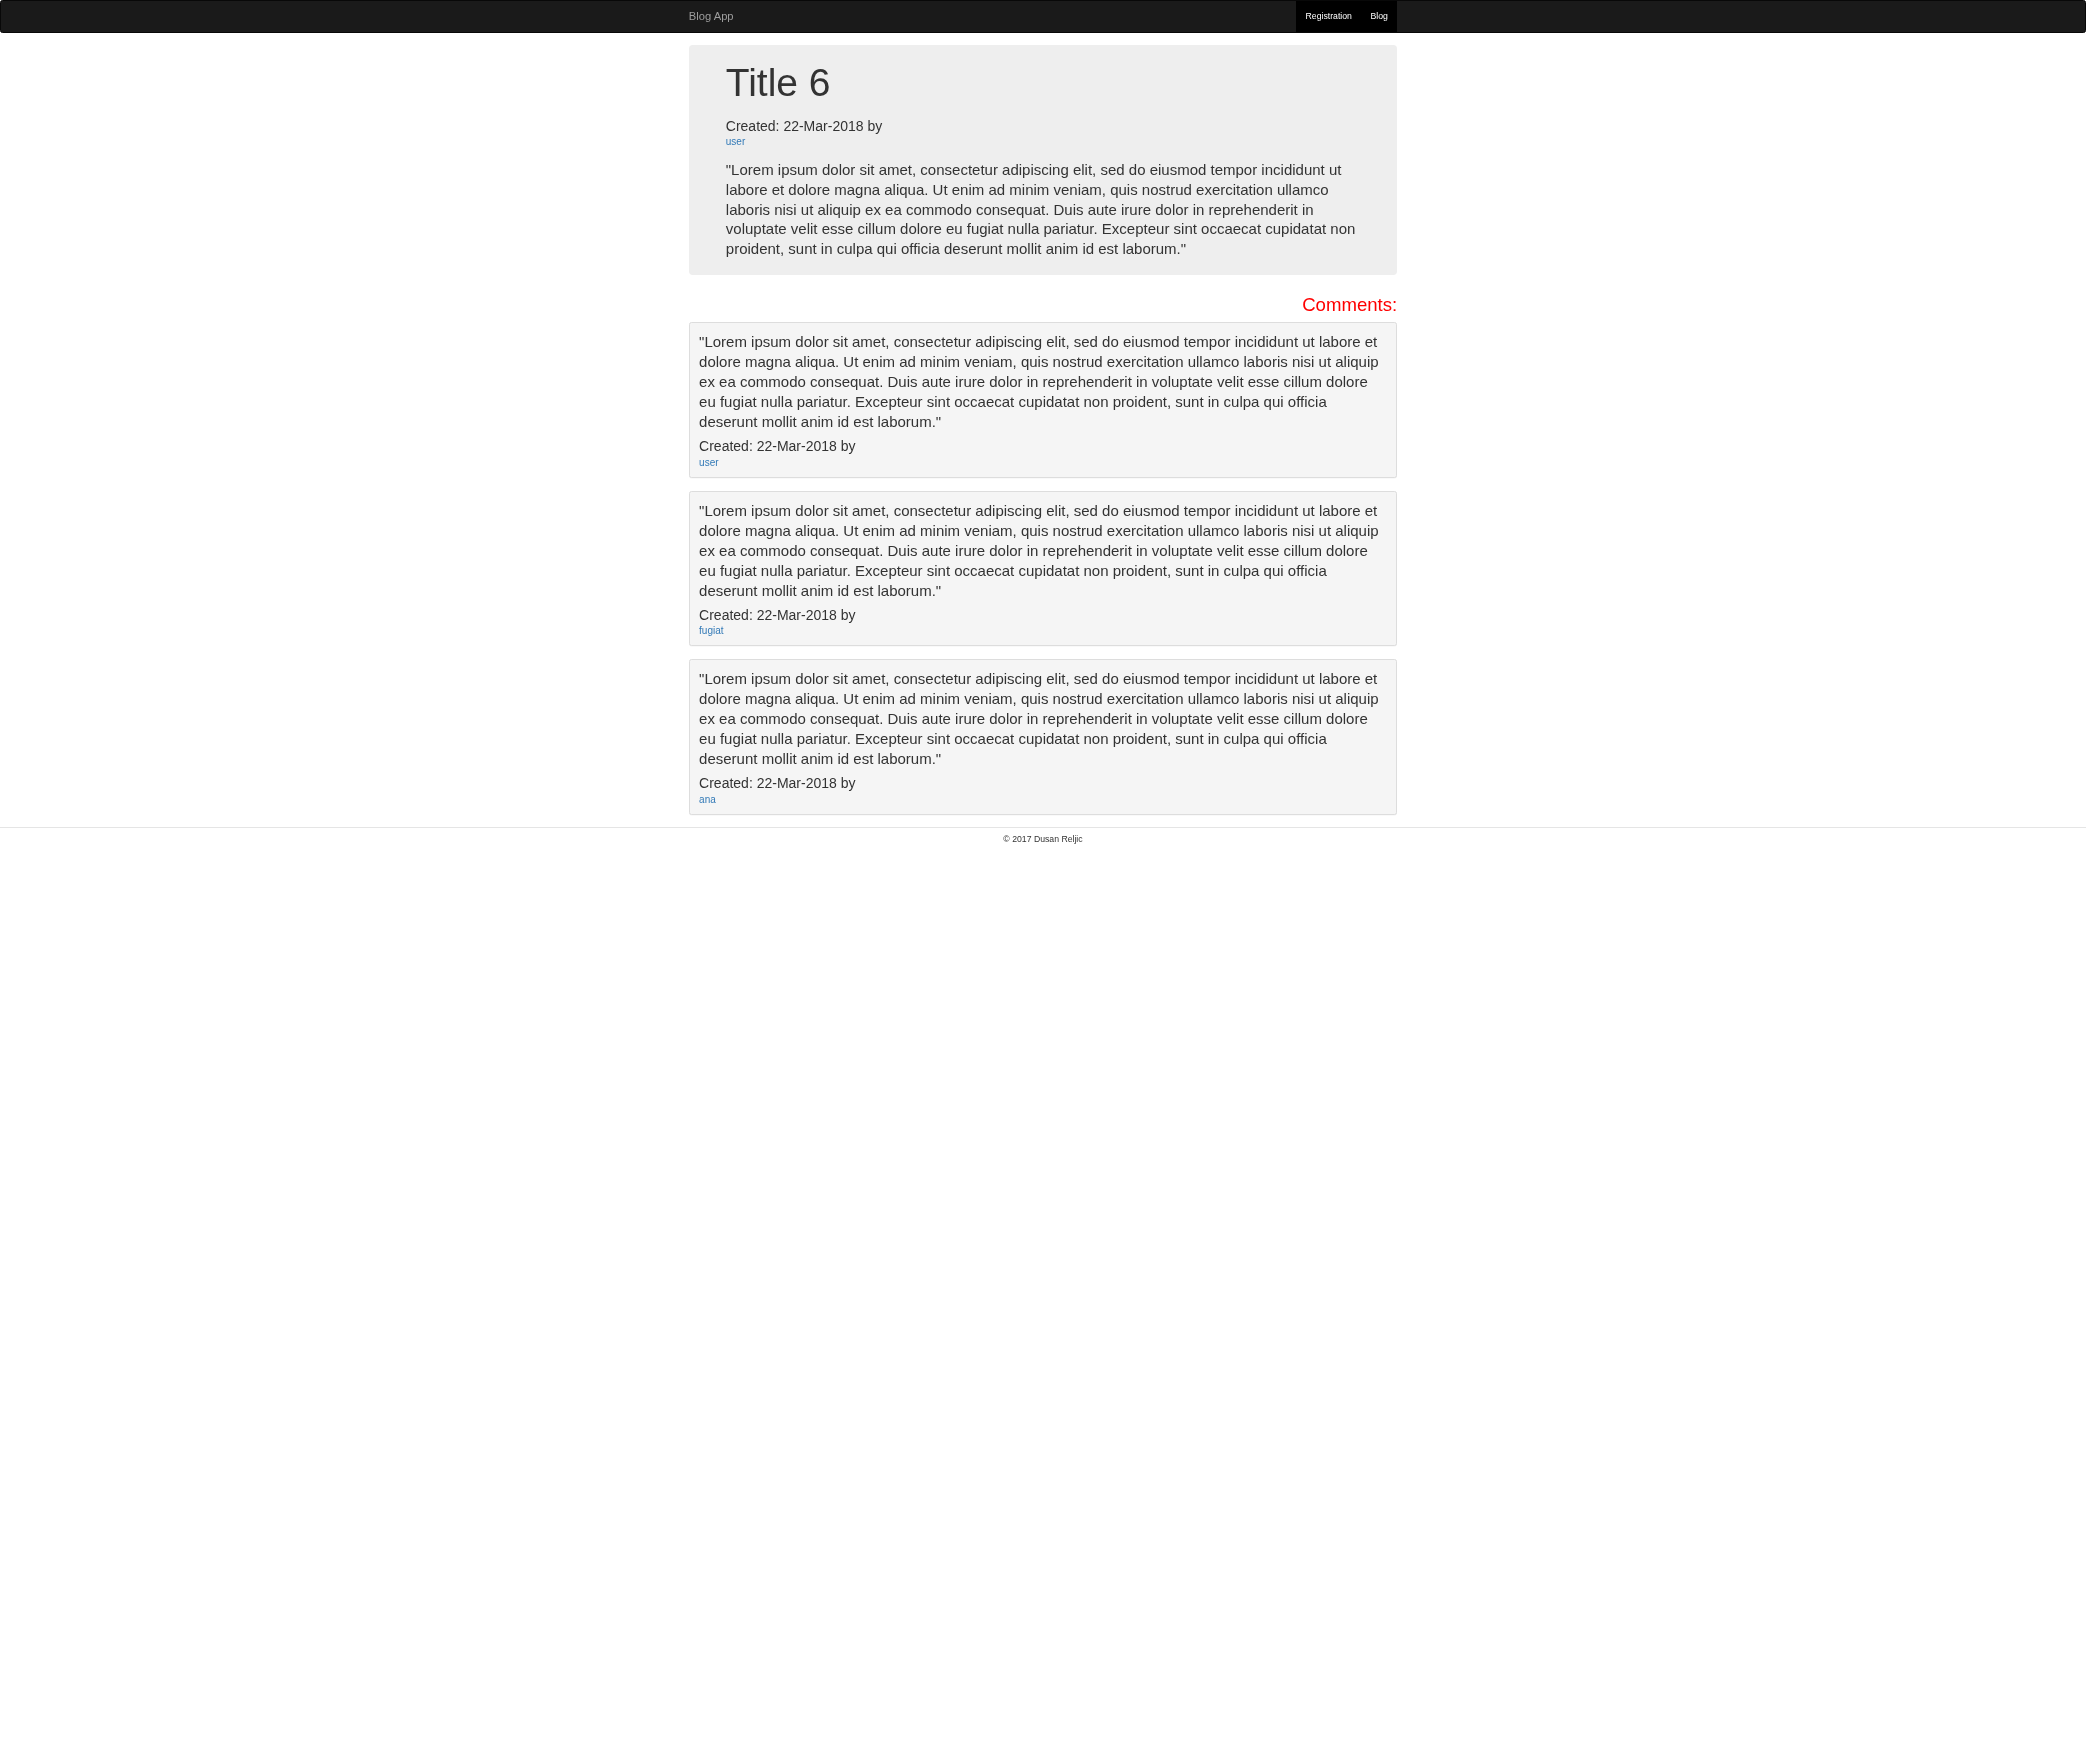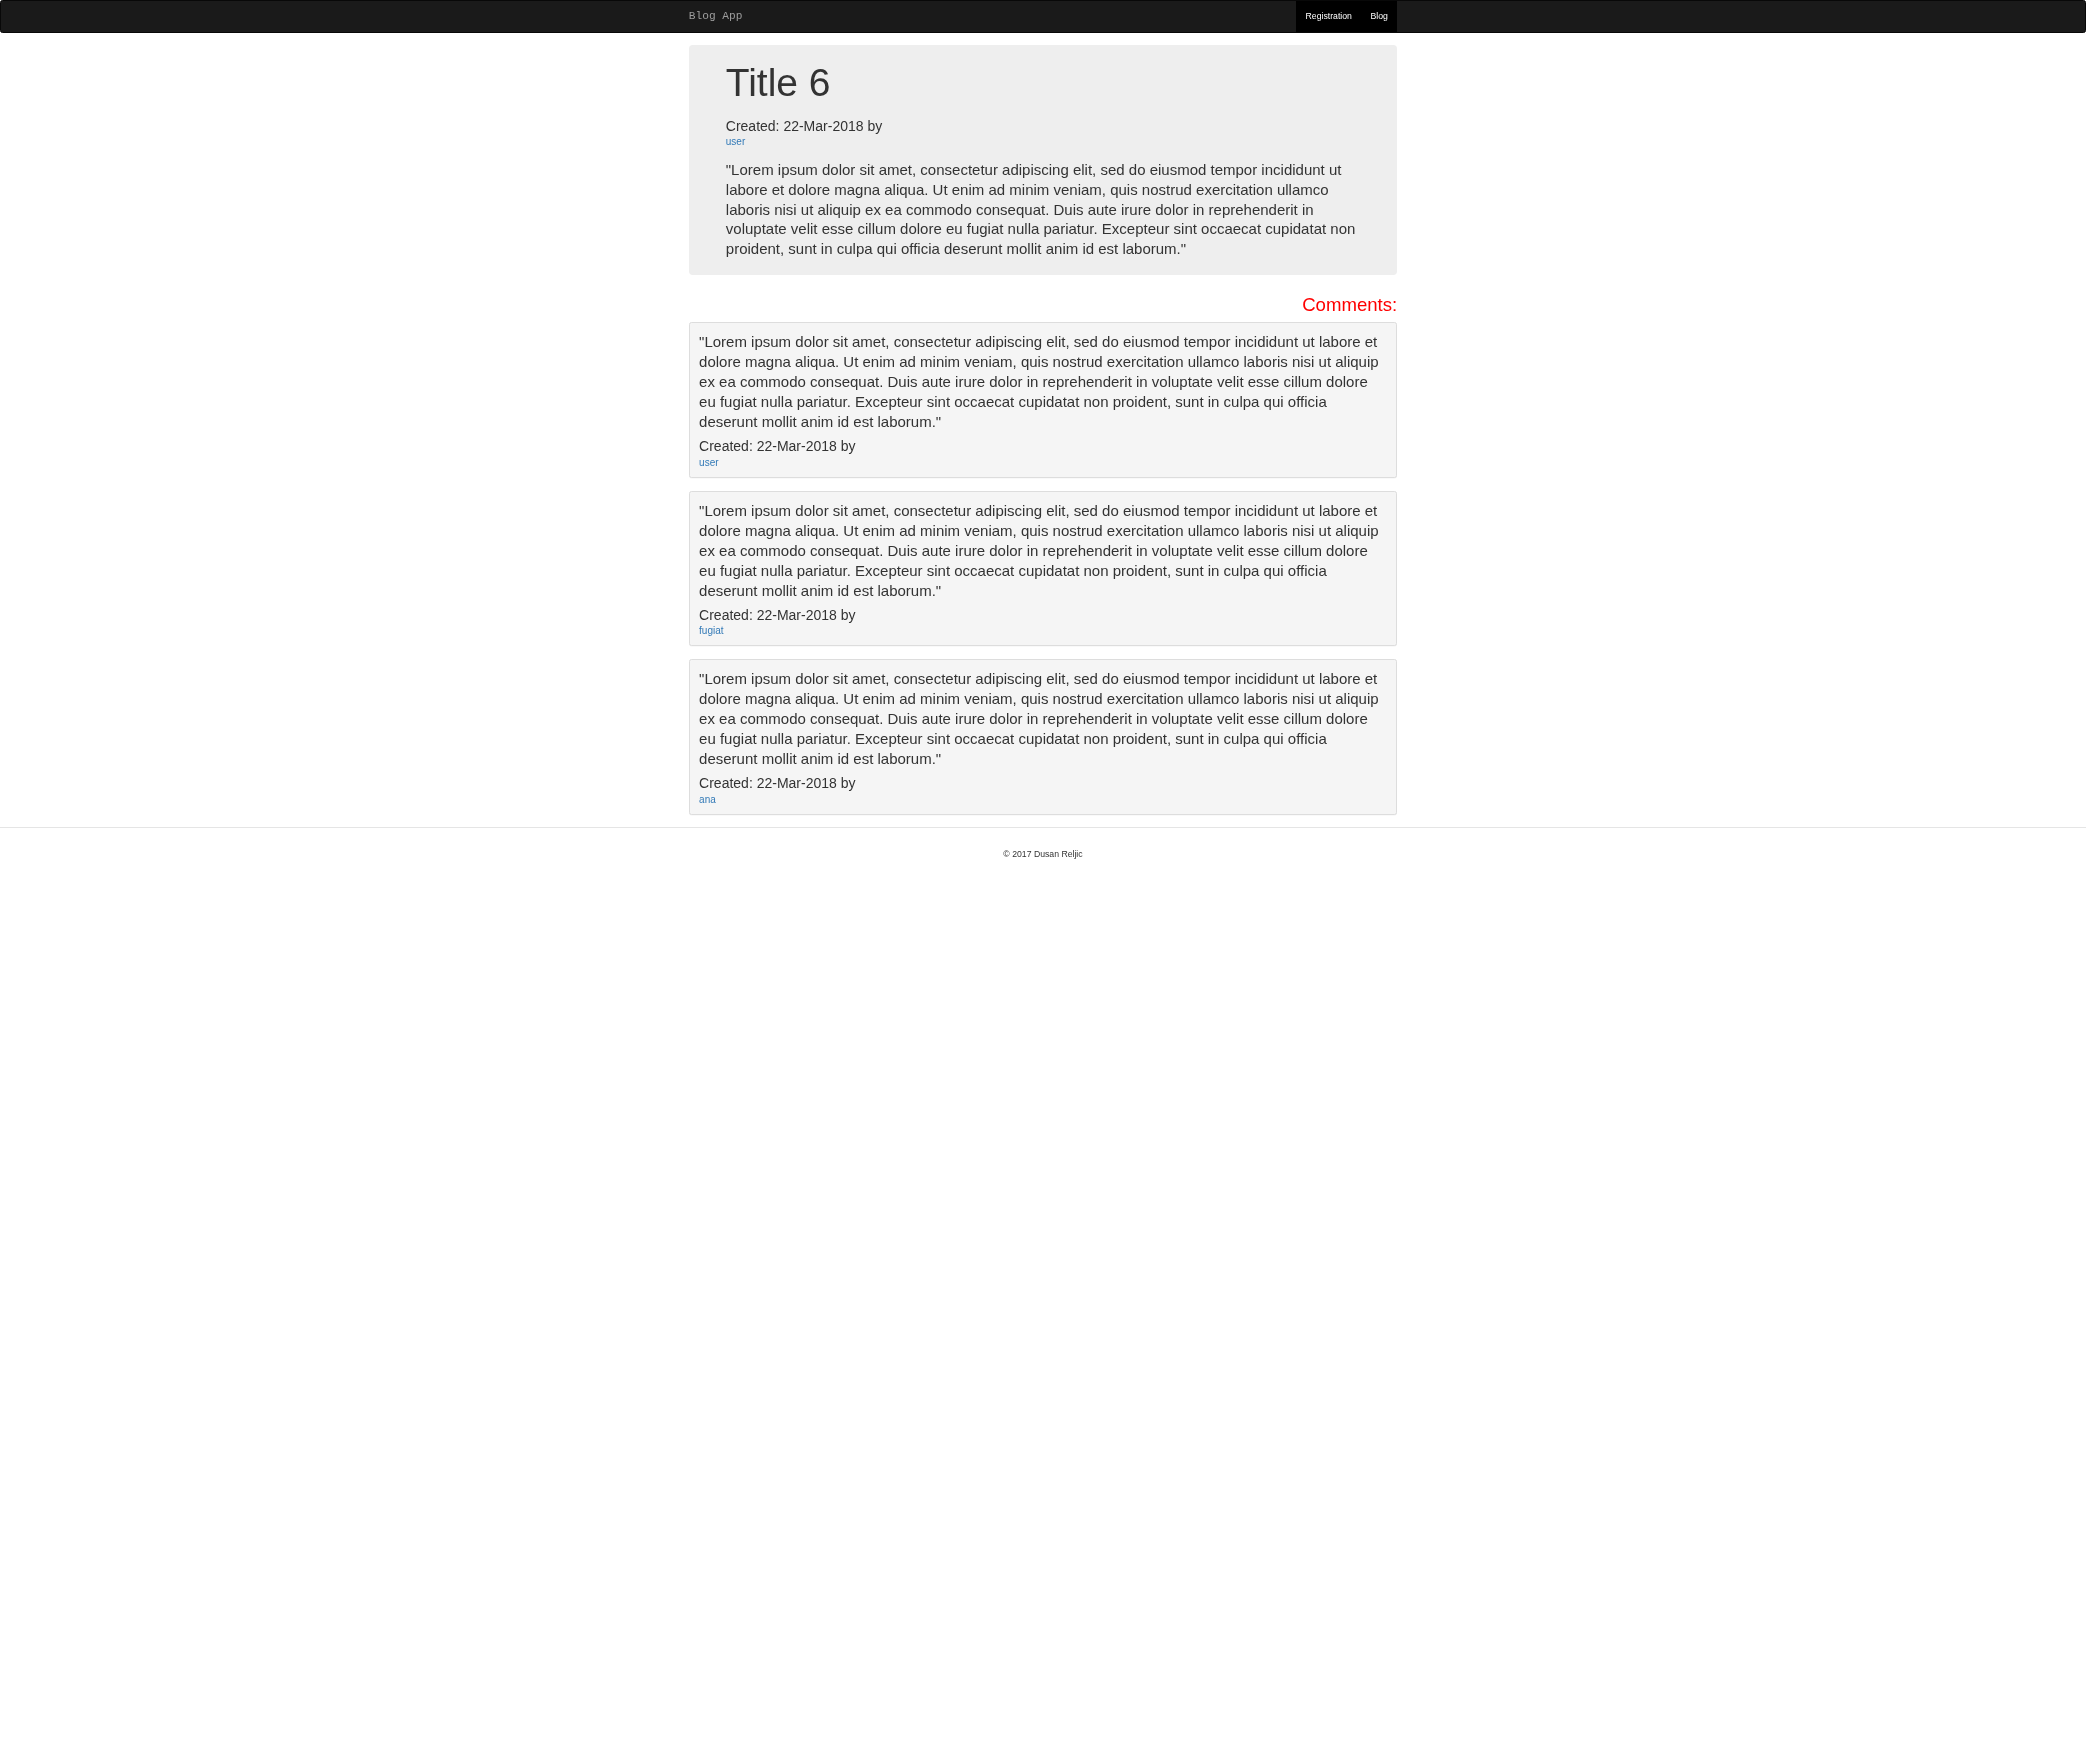--- a/index.html
+++ b/index.html
@@ -39,21 +39,20 @@
     padding:0 9.3px;
     box-sizing:border-box;
   }
   .navbar-brand{
     color:var(--navbar-brand);
     font-size:11.2px;
     text-decoration:none;
     padding:9.3px 9.3px 9.3px 0;
     line-height:12.4px;
     cursor:pointer;
-    font-family:Liberation Mono, monospace;
   }
   .navbar-right{
     display:flex;
     align-items:flex-end;
   }
   .nav-item{
     color:var(--navbar-text);
     text-decoration:none;
     padding:9.3px 9.3px;
     background:var(--nav-active-bg);
@@ -121,21 +120,21 @@
     font-size:15px;
     font-weight:500;
     line-height:1.33;
     margin:0 0 6.2px 0;
     color:var(--body-text);
   }
   
   footer{
     border-top:0.6px solid var(--footer-border);
     margin-top:12.4px;
-    padding:21px 0;
+    padding:6px 0;
     text-align:center;
     font-size:8.7px;
     color:var(--body-text);
   }
   @media (max-width:559px){
     .jumbotron{padding:18.6px 18.6px;}
     .jumbotron h1{font-size:30px;}
     .post-body,.comment-text{font-size:12.4px;}
   }
 </style>

